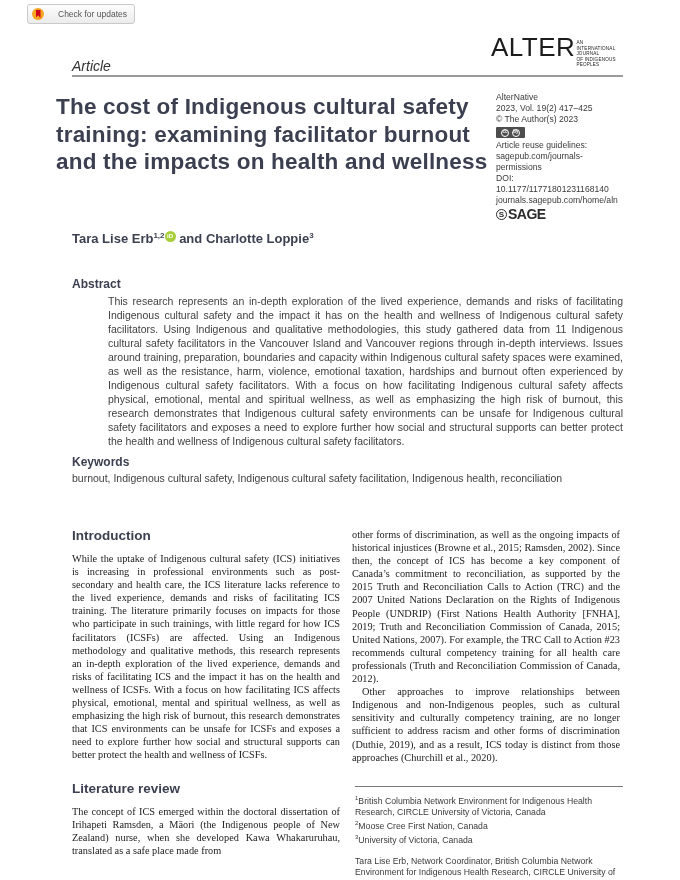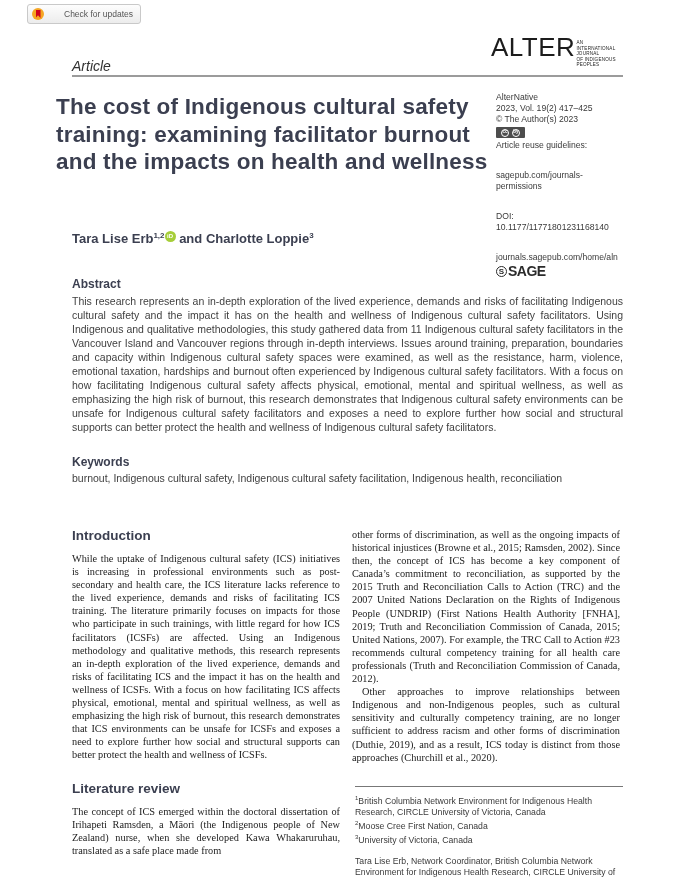--- a/index.html
+++ b/index.html
@@ -1,63 +1,63 @@
 <!DOCTYPE html>
 <html><head>
 <meta charset="utf-8">
 <style>
   * { margin:0; padding:0; box-sizing:border-box; }
   html,body { background:#fff; }
   body { font-family:"Liberation Sans", sans-serif; }
   .page { position:relative; width:680px; height:880px; background:#fff; overflow:hidden; }
 
   
-  .crossmark-badge { position:absolute; top:4px; left:27px; display:flex; align-items:center; gap:20px;
+  .crossmark-badge { position:absolute; top:4px; left:27px; display:flex; align-items:center; gap:14px;
     border:1px solid #c9c9c9; border-radius:3px; background:linear-gradient(#fdfdfd,#ececec);
     padding:3px 7px 3px 4px; cursor:pointer; }
   .crossmark-badge .cm-circle { width:12px; height:12px; border-radius:50%; background:#f5a623;
     position:relative; display:inline-block; flex:0 0 auto; }
   .crossmark-badge .cm-bookmark { position:absolute; left:3.5px; top:2px; width:5px; height:8px;
     background:#d0021b; clip-path:polygon(0 0,100% 0,100% 100%,50% 65%,0 100%); }
   .crossmark-badge .cm-label { font-size:8.5px; color:#555; }
 
   
   .article-label { position:absolute; top:58px; left:72px; font-size:14px; font-style:italic; color:#333; }
   .header-rule { position:absolute; top:75px; left:72px; width:551px; height:2px; background:#9b9b9b; }
 
   .journal-logo { position:absolute; top:36px; right:57px; width:132px; color:#1c1c1c; }
   .logo-row { display:flex; align-items:flex-start; justify-content:flex-start; }
   .logo-alter { font-size:26px; letter-spacing:0.5px; line-height:22px; font-weight:400; }
   .logo-tagline { display:flex; flex-direction:column; font-size:4.6px; letter-spacing:0.2px;
     text-transform:uppercase; margin-top:4px; margin-left:1px; line-height:5.5px; color:#222; }
   .logo-native { font-size:26px; letter-spacing:0.5px; line-height:20px; text-align:right; margin-top:-4px; }
 
   .journal-info { position:absolute; top:92px; left:496px; width:130px; font-size:8.6px; line-height:11px; color:#3a3a3a; }
-  .journal-info .ji-link { color:#3a3a3a; text-decoration:none; cursor:pointer;margin-top:19px; }
+  .journal-info .ji-link { color:#3a3a3a; text-decoration:none; cursor:pointer; }
   .cc-badge { display:inline-flex; align-items:center; gap:3px; background:#4d4d4d; border-radius:1px;
     padding:1.5px 5px; margin:2px 0 2px 0; }
   .cc-circle { width:8px; height:8px; border:1px solid #fff; border-radius:50%; color:#fff;
     font-size:4.5px; font-weight:bold; display:inline-flex; align-items:center; justify-content:center; line-height:1; }
   .sage-logo { display:inline-flex; align-items:center; margin-top:3px; }
   .sage-s { width:11px; height:11px; border:1.2px solid #2b2b2b; border-radius:50%; font-size:8px; font-weight:bold;
     color:#2b2b2b; display:inline-flex; align-items:center; justify-content:center; margin-right:1px; }
   .sage-text { font-size:14px; font-weight:bold; letter-spacing:-0.5px; color:#2b2b2b; }
 
   
   .paper-title { position:absolute; top:93px; left:56px; width:432px; font-size:22.5px; line-height:27.5px;
     font-weight:bold; color:#3b3f50; letter-spacing:0.2px; }
   .authors { position:absolute; top:231px; left:72px; font-size:13px; font-weight:bold; color:#3b3f50; }
   .authors sup { font-size:8px; }
   .orcid-icon { display:inline-block; width:11px; height:11px; border-radius:50%; background:#a6ce39;
     color:#fff; font-size:6px; font-weight:bold; text-align:center; line-height:11px; vertical-align:super; cursor:pointer; }
 
   
   .abstract-section { position:absolute; top:277px; left:72px; width:551px; }
   .section-label { font-size:12px; font-weight:bold; color:#3b3f50; margin-bottom:3px; }
-  .abstract-text { font-size:10.5px; line-height:14px; color:#3f3f3f; text-align:justify; }
+  .abstract-text { font-size:10.5px; line-height:14px; color:#3f3f3f; text-align:justify;margin-left:36px; }
   .keywords-section { position:absolute; top:455px; left:72px; width:551px; }
   .keywords-text { font-size:10.5px; line-height:13px; color:#3f3f3f; }
 
   
   .columns { position:absolute; top:528px; left:72px; width:551px; display:flex; gap:12px; }
   .col { width:268px; }
   .body-heading { font-family:"Liberation Sans", sans-serif; font-size:13.5px; font-weight:bold;
     color:#3b3f50; margin-bottom:9px; }
   .body-heading.second { margin-top:19px; }
   .body-para { font-family:"Liberation Serif", serif; font-size:10.3px; line-height:13.1px;

